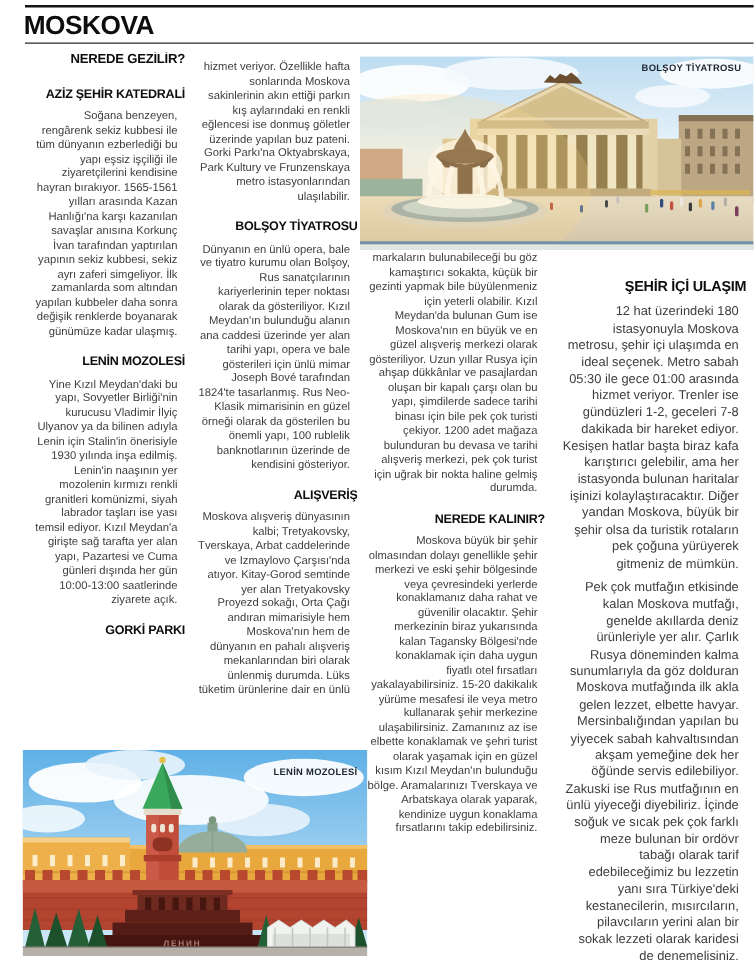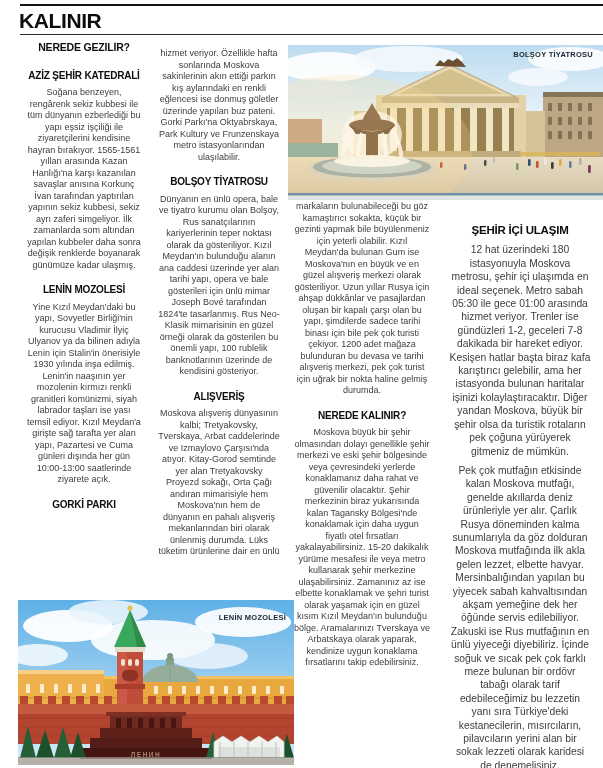--- a/index.html
+++ b/index.html
@@ -8,21 +8,21 @@
     position:relative; overflow:hidden; background:#ffffff;
     font-family:"Liberation Sans", sans-serif; color:#3d3d3d;
   }
   .rule-top { position:absolute; left:20px; right:0; top:4px; height:2px; background:#141414; }
   .page-title {
     position:absolute; left:19px; top:9px; font-size:21px; font-weight:bold;
     letter-spacing:-0.4px; color:#0d0d0d; font-stretch:condensed;
   }
   .rule-under { position:absolute; left:20px; right:0; top:34px; height:1px; background:#2a2a2a; }
 
-  .col { position:absolute; overflow:hidden; font-size:9px; line-height:11.5px; text-align:center; }
+  .col { position:absolute; overflow:hidden; font-size:9px; line-height:11.5px; text-align:right; }
   #col1 { left:20px;  top:42px;  width:128px; height:558px; }
   #col2 { left:152px; top:42px;  width:134px; height:558px; }
   #col3 { left:288px; top:195px; width:148px; height:558px; }
   #col4 { left:443px; top:208px; width:154px; height:560px; font-size:10.3px; line-height:13.4px; }
 
   .cat, .subhead { color:#0d0d0d; font-weight:bold; letter-spacing:-0.2px; }
   .cat     { font-size:10.5px; margin:0 0 16px 0; }
   .subhead { font-size:10px;   margin:13px 0 2px 0; }
   #col4 .subhead { font-size:11.5px; margin:15px 0 3px 0; }
   .col p { margin:6px; }
@@ -35,21 +35,21 @@
     position:absolute; font-size:7.5px; font-weight:bold; color:#1b2531;
     letter-spacing:.25px; white-space:nowrap;
   }
   #caption-bolshoi { top:5px;  right:10px; }
   #caption-lenin   { top:13px; right:8px; }
 </style>
 </head>
 <body>
 
 <div class="rule-top"></div>
-<h1 class="page-title">KALINIR</h1>
+<h1 class="page-title">MOSKOVA</h1>
 <div class="rule-under"></div>
 
 <section class="col" id="col1">
   <h2 class="cat">NEREDE GEZİLİR?</h2>
   <h3 class="subhead" style="margin-top:0">AZİZ ŞEHİR KATEDRALİ</h3>
   <p>Soğana benzeyen, rengârenk sekiz kubbesi ile tüm dünyanın ezberlediği bu yapı eşsiz işçiliği ile ziyaretçilerini kendisine hayran bırakıyor. 1565-1561 yılları arasında Kazan Hanlığı'na karşı kazanılan savaşlar anısına Korkunç İvan tarafından yaptırılan yapının sekiz kubbesi, sekiz ayrı zaferi simgeliyor. İlk zamanlarda som altından yapılan kubbeler daha sonra değişik renklerde boyanarak günümüze kadar ulaşmış.</p>
   <h3 class="subhead">LENİN MOZOLESİ</h3>
   <p>Yine Kızıl Meydan'daki bu yapı, Sovyetler Birliği'nin kurucusu Vladimir İlyiç Ulyanov ya da bilinen adıyla Lenin için Stalin'in önerisiyle 1930 yılında inşa edilmiş. Lenin'in naaşının yer mozolenin kırmızı renkli granitleri komünizmi, siyah labrador taşları ise yası temsil ediyor. Kızıl Meydan'a girişte sağ tarafta yer alan yapı, Pazartesi ve Cuma günleri dışında her gün 10:00-13:00 saatlerinde ziyarete açık.</p>
   <h3 class="subhead">GORKİ PARKI</h3>
 </section>

